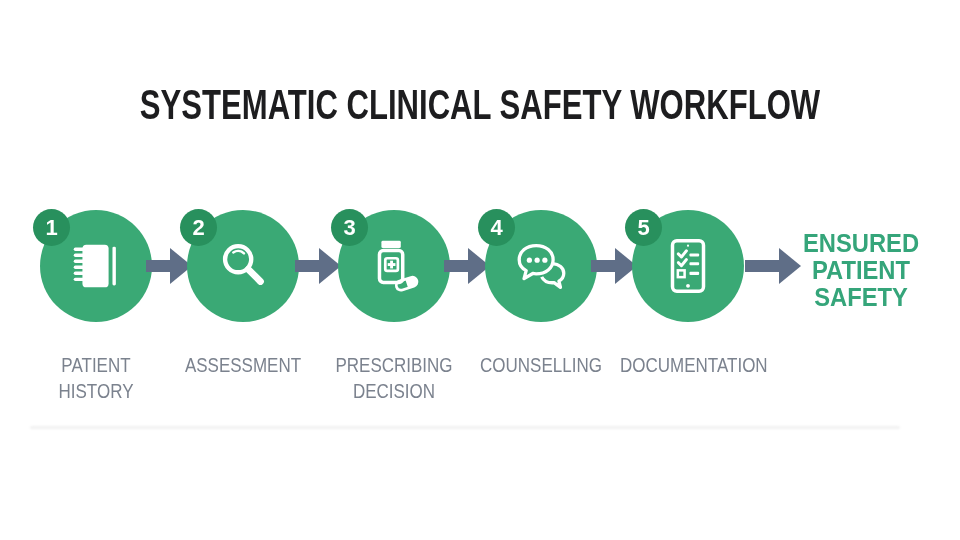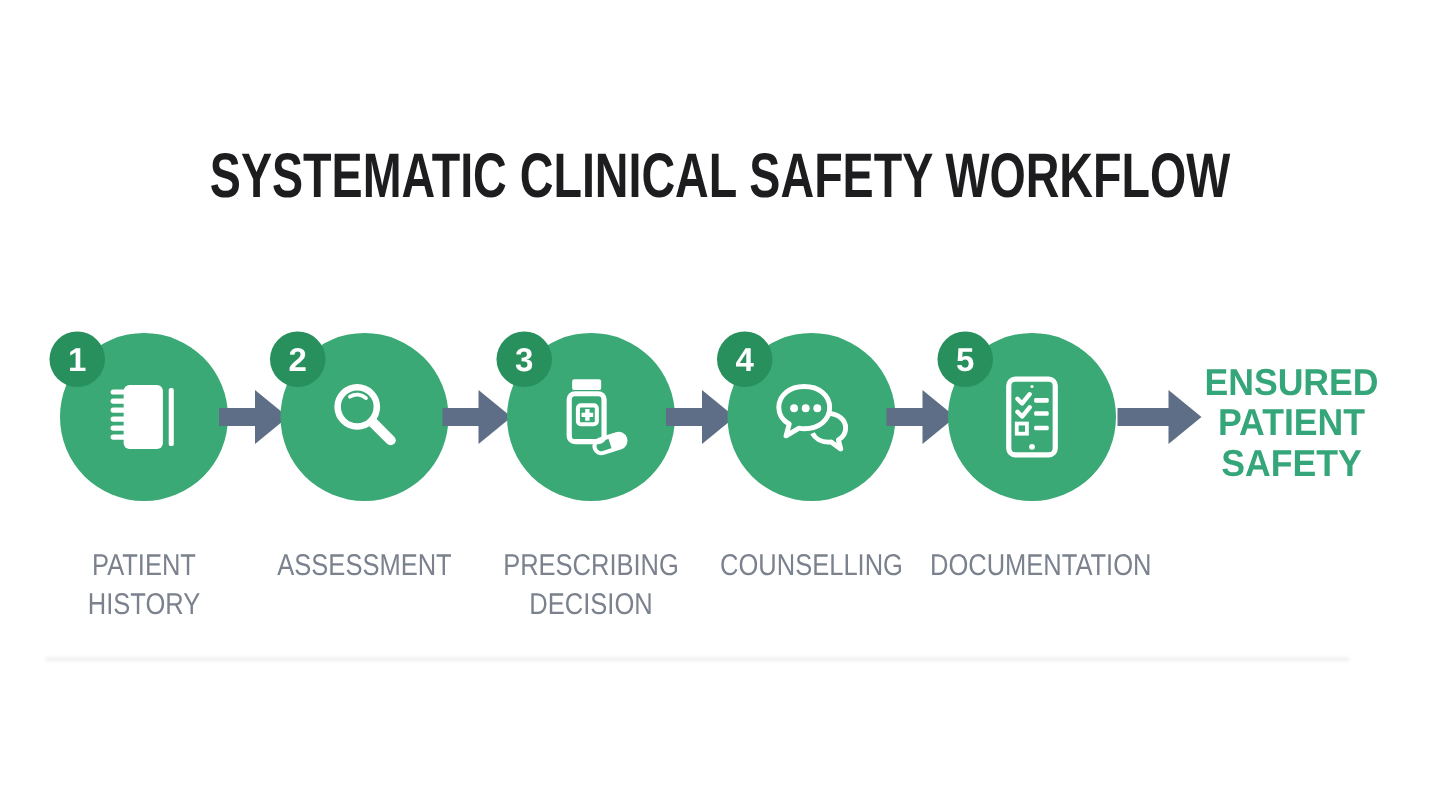--- a/index.html
+++ b/index.html
@@ -7,21 +7,21 @@
     --green-dark:#28905d;
     --slate:#5f6e87;
     --label-gray:#7b828e;
     --ink:#1d1d1f;
     --result-green:#35a57a;
     --bg:#ffffff;
   }
   *{margin:0;padding:0;box-sizing:border-box;}
   html,body{width:960px;height:540px;overflow:hidden;background:var(--bg);}
   body{font-family:"Liberation Sans","DejaVu Sans",sans-serif;position:relative;}
-  .canvas{position:absolute;left:0;top:12px;width:960px;height:432px;background:var(--bg);}
+  .canvas{position:absolute;left:0;top:0;width:960px;height:432px;background:var(--bg);}
 
   .title{
     position:absolute;top:84px;left:0;width:960px;
     text-align:center;font-size:42px;line-height:1;font-weight:700;
     color:var(--ink);letter-spacing:0px;
     transform:scaleX(0.74);transform-origin:center center;
     white-space:nowrap;
   }
 
   .step{position:absolute;width:112px;height:112px;top:210px;}

